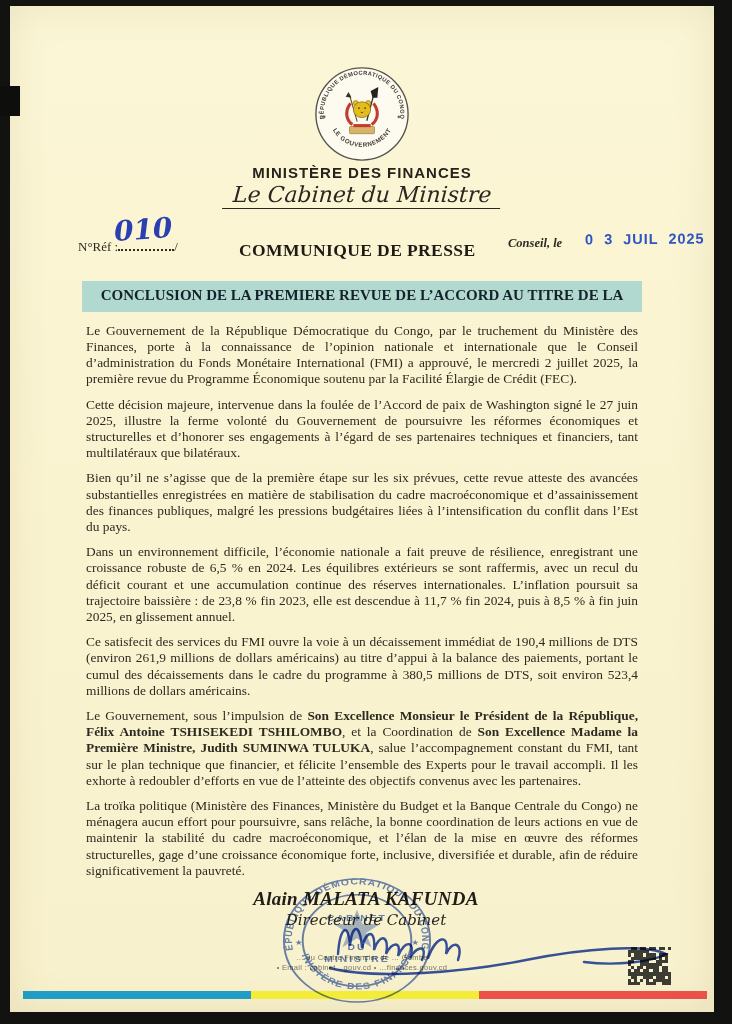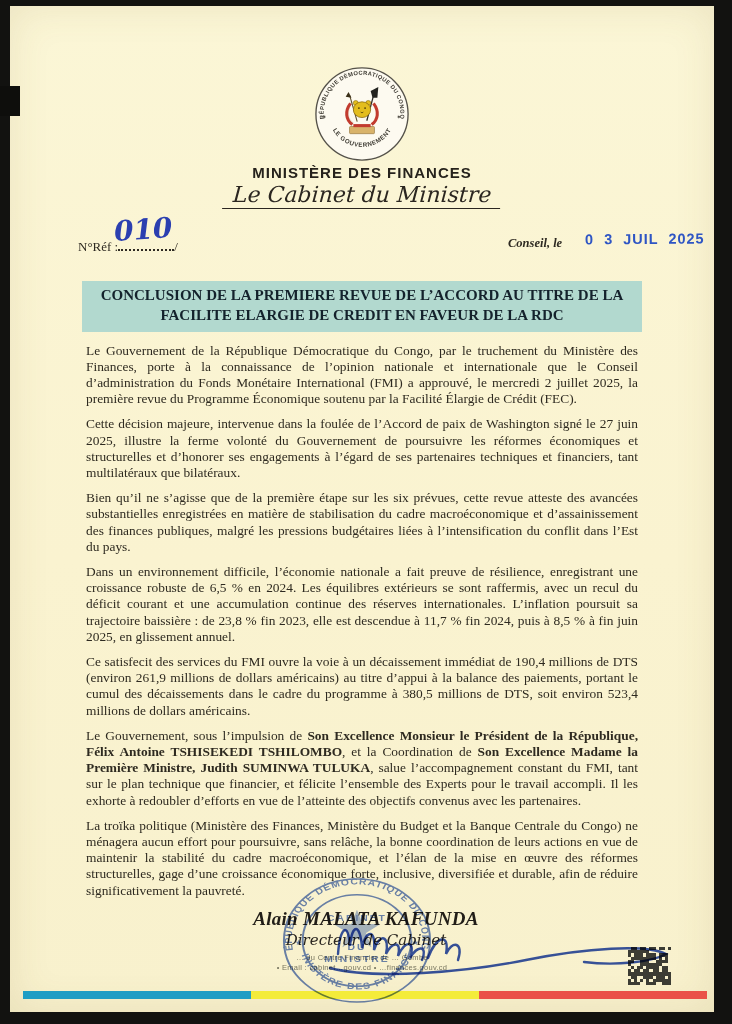--- a/index.html
+++ b/index.html
@@ -109,27 +109,27 @@
   <div class="ministry">MINISTÈRE DES FINANCES</div>
   <div class="cabinet">
     <span>Le Cabinet du Ministre</span>
   </div>
 
   <div class="refrow">
     <div class="ref">
       <span>N°Réf :</span><span class="dots"></span><span>/</span>
     </div>
     <div class="ref-number">010</div>
+    <div class="doc-title">COMMUNIQUE DE PRESSE</div>
     <div class="dateline">Conseil, le</div>
     <div class="date-stamp">0 3  JUIL  2025</div>
   </div>
 
   <div class="banner">
     <div>CONCLUSION DE LA PREMIERE REVUE DE L’ACCORD AU TITRE DE LA</div>
-    <div>FACILITE ELARGIE DE CREDIT EN FAVEUR DE LA RDC</div>
   </div>
 
   <div class="content" id="paras">
       <p class="body-para"><span>Le Gouvernement de la République Démocratique du Congo, par le truchement du Ministère des Finances, porte à la connaissance de l’opinion nationale et internationale que le Conseil d’administration du Fonds Monétaire International (FMI) a approuvé, le mercredi 2 juillet 2025, la première revue du Programme Économique soutenu par la Facilité Élargie de Crédit (FEC).</span></p>
       <p class="body-para"><span>Cette décision majeure, intervenue dans la foulée de l’Accord de paix de Washington signé le 27 juin 2025, illustre la ferme volonté du Gouvernement de poursuivre les réformes économiques et structurelles et d’honorer ses engagements à l’égard de ses partenaires techniques et financiers, tant multilatéraux que bilatéraux.</span></p>
       <p class="body-para"><span>Bien qu’il ne s’agisse que de la première étape sur les six prévues, cette revue atteste des avancées substantielles enregistrées en matière de stabilisation du cadre macroéconomique et d’assainissement des finances publiques, malgré les pressions budgétaires liées à l’intensification du conflit dans l’Est du pays.</span></p>
       <p class="body-para"><span>Dans un environnement difficile, l’économie nationale a fait preuve de résilience, enregistrant une croissance robuste de 6,5 % en 2024. Les équilibres extérieurs se sont raffermis, avec un recul du déficit courant et une accumulation continue des réserves internationales. L’inflation poursuit sa trajectoire baissière : de 23,8 % fin 2023, elle est descendue à 11,7 % fin 2024, puis à 8,5 % à fin juin 2025, en glissement annuel.</span></p>
       <p class="body-para"><span>Ce satisfecit des services du FMI ouvre la voie à un décaissement immédiat de 190,4 millions de DTS (environ 261,9 millions de dollars américains) au titre d’appui à la balance des paiements, portant le cumul des décaissements dans le cadre du programme à 380,5 millions de DTS, soit environ 523,4 millions de dollars américains.</span></p>
       <p class="body-para"><span>Le Gouvernement, sous l’impulsion de </span><span class="b">Son Excellence Monsieur le Président de la République, Félix Antoine TSHISEKEDI TSHILOMBO</span><span>, et la Coordination de </span><span class="b">Son Excellence Madame la Première Ministre, Judith SUMINWA TULUKA</span><span>, salue l’accompagnement constant du FMI, tant sur le plan technique que financier, et félicite l’ensemble des Experts pour le travail accompli. Il les exhorte à redoubler d’efforts en vue de l’atteinte des objectifs convenus avec les partenaires.</span></p>
       <p class="body-para"><span>La troïka politique (Ministère des Finances, Ministère du Budget et la Banque Centrale du Congo) ne ménagera aucun effort pour poursuivre, sans relâche, la bonne coordination de leurs actions en vue de maintenir la stabilité du cadre macroéconomique, et l’élan de la mise en œuvre des réformes structurelles, gage d’une croissance économique forte, inclusive, diversifiée et durable, afin de réduire significativement la pauvreté.</span></p>

